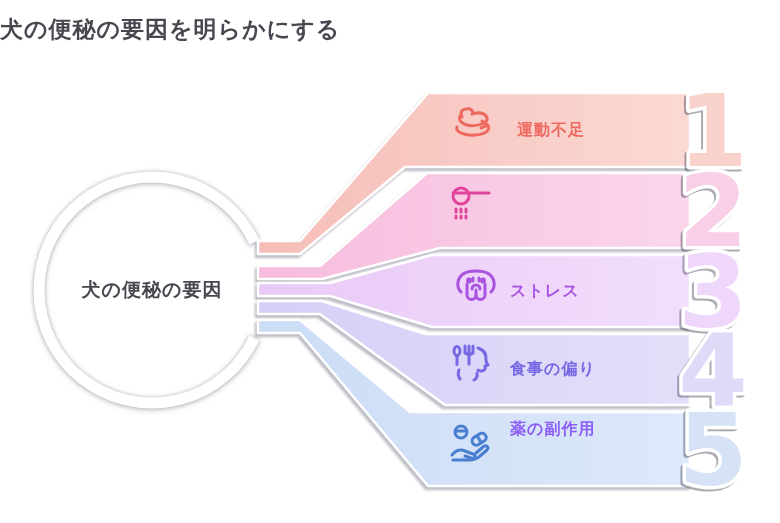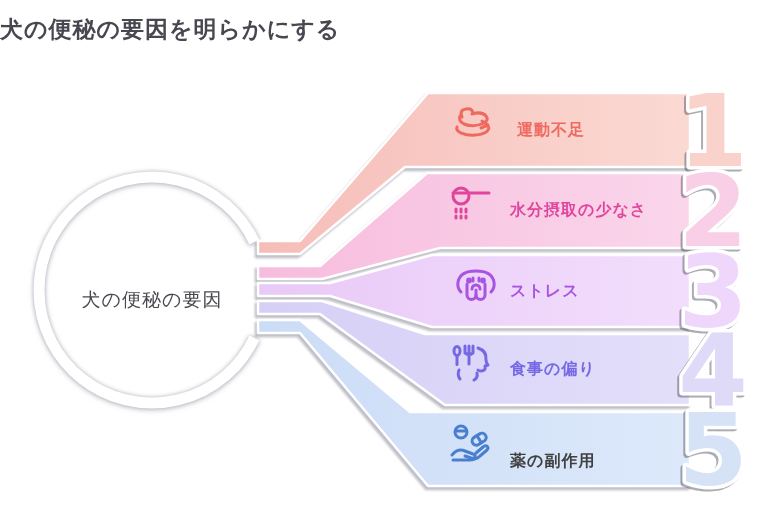--- a/index.html
+++ b/index.html
@@ -28,25 +28,25 @@
   }
   .icon{fill:none;stroke-width:3;stroke-linecap:round;stroke-linejoin:round;}
   .label{
     position:absolute;left:510px;width:200px;display:flex;align-items:center;
     font-size:16px;font-weight:600;letter-spacing:1px;
   }
   .lab1{top:93px;height:74px;color:#ee6a60;margin-left:7px;}
   .lab2{top:173px;height:75px;color:#e0459c;}
   .lab3{top:255px;height:72px;color:#a854e0;}
   .lab4{top:334px;height:71px;color:#7668e5;}
-  .lab5{top:424px;height:74px;color:#404040;}
+  .lab5{top:392px;height:74px;color:#8b5cf6;}
   .center-label{
-    position:absolute;left:42px;top:278px;width:220px;height:44px;
+    position:absolute;left:42px;top:268px;width:220px;height:44px;
     display:flex;align-items:center;justify-content:center;
-    font-size:19px;font-weight:normal;color:#47474f;letter-spacing:1px;text-align:center;
+    font-size:19px;font-weight:bold;color:#47474f;letter-spacing:1px;text-align:center;
   }
 </style>
 </head>
 <body>
 
 <div id="stage">
 
   <div class="title">犬の便秘の要因を明らかにする</div>
 
   <svg width="780" height="523" viewBox="0 0 780 523">
@@ -131,18 +131,17 @@
     <text class="num" x="713" y="166" fill="#f9d2cc">1</text>
     <text class="num" x="713" y="246" fill="#f9cfe7">2</text>
     <text class="num" x="713" y="327" fill="#eed7fb">3</text>
     <text class="num" x="713" y="405" fill="#dedaf8">4</text>
     <text class="num" x="713" y="485" fill="#d6e3f7">5</text>
   </svg>
 
   <div class="center-label">犬の便秘の要因</div>
 
   <div class="label lab1">運動不足</div>
-  <div class="label lab2">水分摂取の少なさ</div>
   <div class="label lab4">食事の偏り</div>
   <div class="label lab3">ストレス</div>
   <div class="label lab5">薬の副作用</div>
 
 </div>
 
 </body></html>

